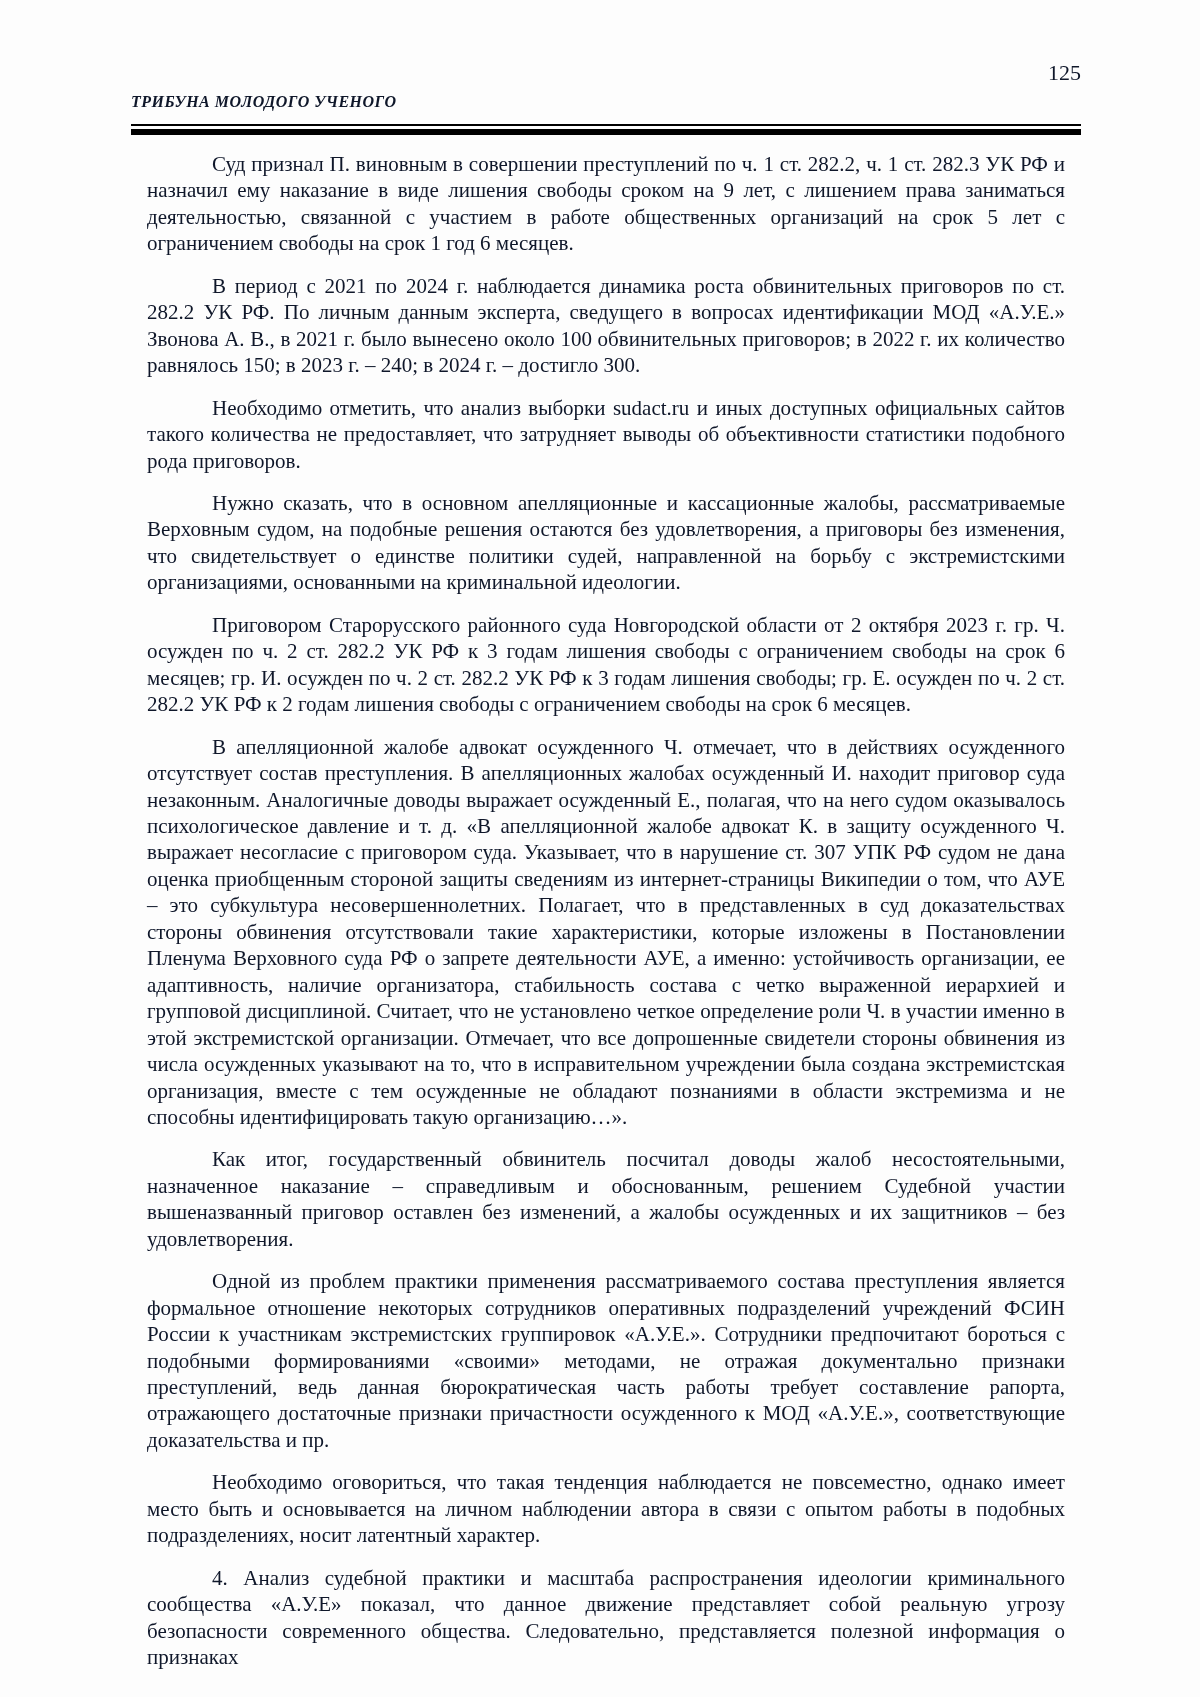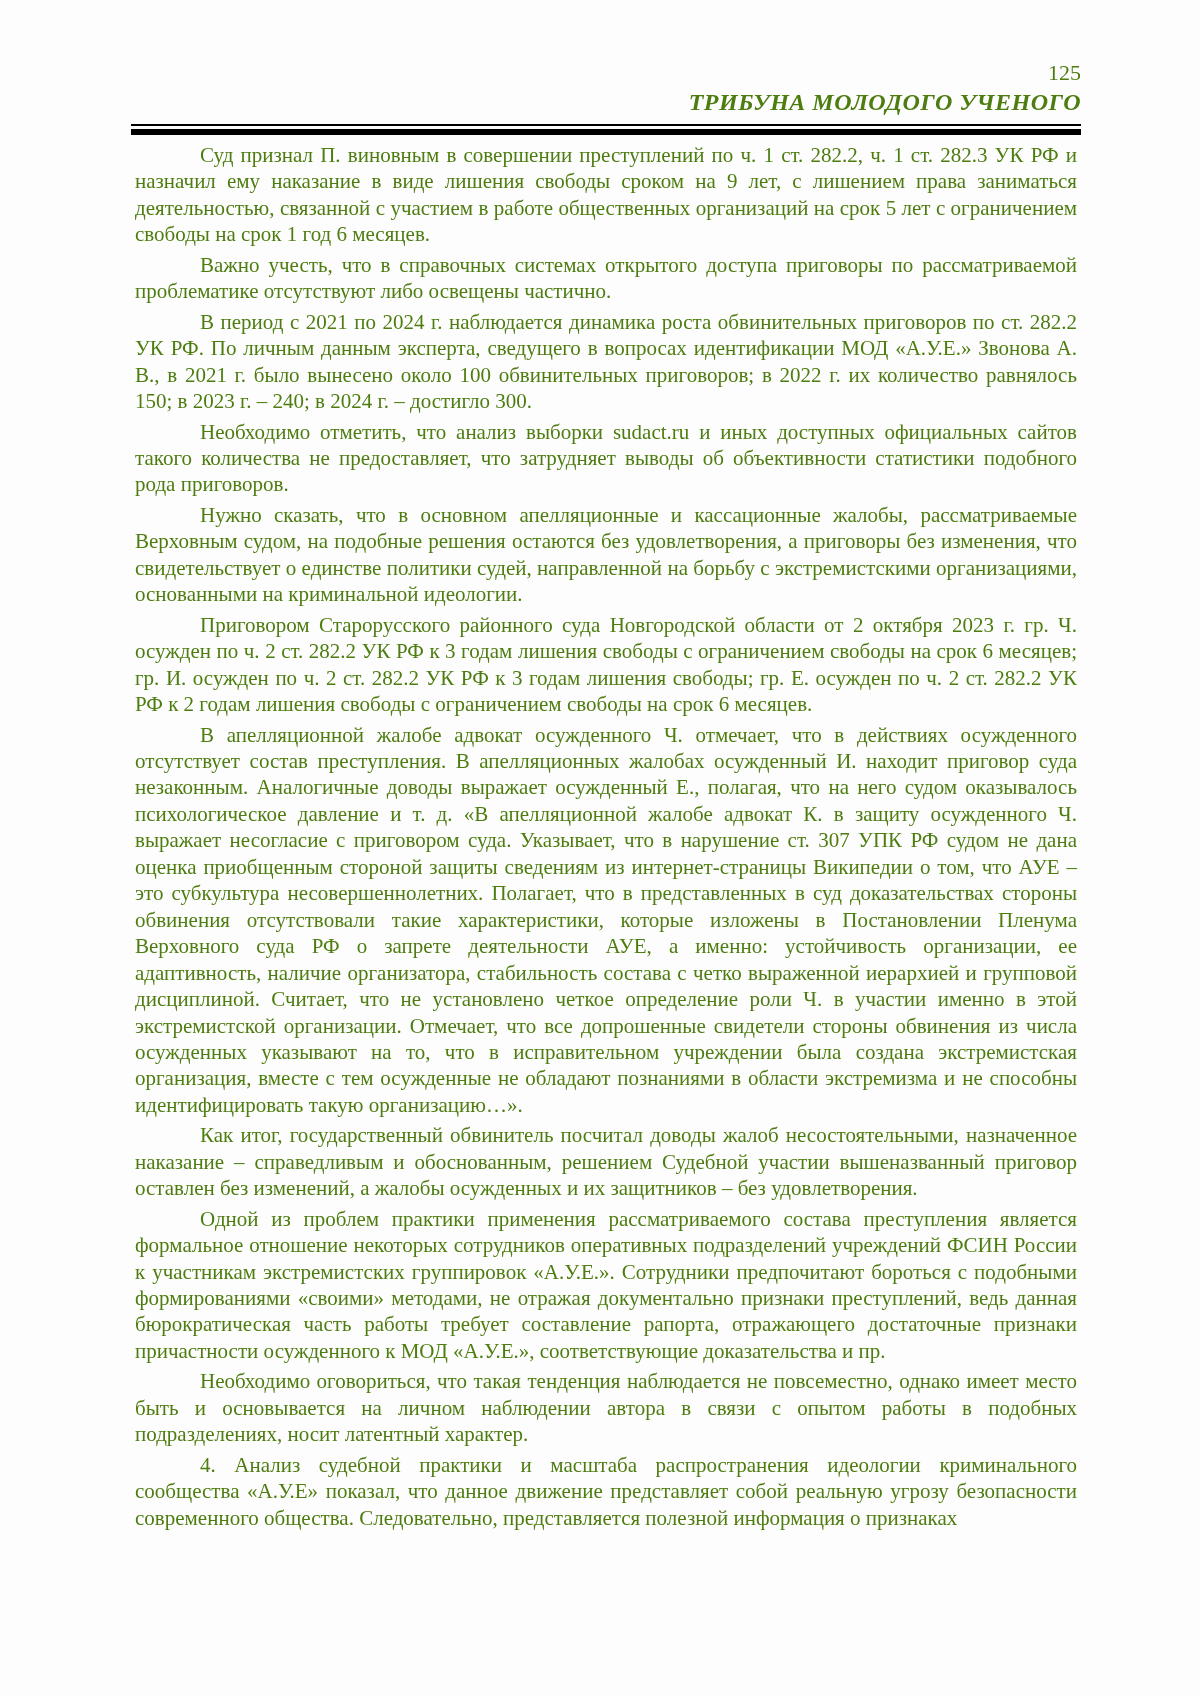--- a/index.html
+++ b/index.html
@@ -6,75 +6,74 @@
     margin: 0;
     padding: 0;
     background: #ffffff;
   }
   .page {
     position: relative;
     width: 1200px;
     height: 1697px;
     margin: 0 auto;
     background: #fdfdfd;
-    color: #4d7c0f;
+    color: #0f172a;
     font-family: "Liberation Serif", "DejaVu Serif", serif;
     overflow: hidden;
     box-sizing: border-box;
     padding: 0 119px 0 131px; 
   }
   .page-number {
     padding-top: 60px;
     text-align: right;
     font-size: 22px;
     line-height: 26px;
   }
   .running-head {
     margin-top: 3px;
-    text-align: right;
-    font-size: 24px;
+    text-align: left;
+    font-size: 16px;
     line-height: 26px;
     font-weight: bold;
     font-style: italic;
     letter-spacing: 0.5px;
   }
   .double-rule {
     margin-top: 9px;
     border-top: 2.5px solid #000;
     height: 3px;            
     border-bottom: 6px solid #000;
   }
   .article {
     margin-top: 7px;
     font-size: 21px;
     line-height: 26.45px;
     text-align: justify;
     hyphens: auto;
     -webkit-hyphens: auto;
   }
   .article p {
-    margin: 4px;
+    margin: 16px;
     padding: 0;
     text-indent: 65px;
   }
 </style>
 </head>
 <body>
 
 <div class="page">
 
   <div class="page-number">125</div>
 
   <div class="running-head">ТРИБУНА МОЛОДОГО УЧЕНОГО</div>
 
   <div class="double-rule"></div>
 
   <div class="article">
     <p>Суд признал П. виновным в совершении преступлений по ч. 1 ст. 282.2, ч. 1 ст. 282.3 УК РФ и назначил ему наказание в виде лишения свободы сроком на 9 лет, с лишением права заниматься деятельностью, связанной с участием в работе общественных организаций на срок 5 лет с ограничением свободы на срок 1 год 6 месяцев.</p>
-    <p>Важно учесть, что в справочных системах открытого доступа приговоры по рассматриваемой проблематике отсутствуют либо освещены частично.</p>
     <p>В период с 2021 по 2024 г. наблюдается динамика роста обвинительных приговоров по ст. 282.2 УК РФ.  По личным данным эксперта, сведущего в вопросах идентификации МОД «А.У.Е.» Звонова А. В., в 2021 г. было вынесено около 100 обвинительных приговоров; в 2022 г. их количество равнялось 150; в 2023 г. – 240; в 2024 г. – достигло 300.</p>
     <p>Необходимо отметить, что анализ выборки sudact.ru и иных доступных официальных сайтов такого количества не предоставляет, что затрудняет выводы об объективности статистики подобного рода приговоров.</p>
     <p>Нужно сказать, что в основном апелляционные и кассационные жалобы, рассматриваемые Верховным судом, на подобные решения остаются без удовлетворения, а приговоры без изменения, что свидетельствует о единстве политики судей, направленной на борьбу с экстремистскими организациями, основанными на криминальной идеологии.</p>
     <p>Приговором Старорусского районного суда Новгородской области от 2 октября 2023 г. гр. Ч. осужден по ч. 2 ст. 282.2 УК РФ к 3 годам лишения свободы с ограничением свободы на срок 6 месяцев; гр. И. осужден по ч. 2 ст. 282.2 УК РФ к 3 годам лишения свободы; гр. Е. осужден по ч. 2 ст. 282.2 УК РФ к 2 годам лишения свободы с ограничением свободы на срок 6 месяцев.</p>
     <p>В апелляционной жалобе адвокат осужденного Ч. отмечает, что в действиях осужденного отсутствует состав преступления. В апелляционных жалобах осужденный И. находит приговор суда незаконным. Аналогичные доводы выражает осужденный Е., полагая, что на него судом оказывалось психологическое давление и т. д. «В апелляционной жалобе адвокат К. в защиту осужденного Ч. выражает несогласие с приговором суда. Указывает, что в нарушение ст. 307 УПК РФ судом не дана оценка приобщенным стороной защиты сведениям из интернет-страницы Википедии о том, что АУЕ – это субкультура несовершеннолетних. Полагает, что в представленных в суд доказательствах стороны обвинения отсутствовали такие характеристики, которые изложены в Постановлении Пленума Верховного суда РФ о запрете деятельности АУЕ, а именно: устойчивость организации, ее адаптивность, наличие организатора, стабильность состава с четко выраженной иерархией и групповой дисциплиной. Считает, что не установлено четкое определение роли Ч. в участии именно в этой экстремистской организации. Отмечает, что все допрошенные свидетели стороны обвинения из числа осужденных указывают на то, что в исправительном учреждении была создана экстремистская организация, вместе с тем осужденные не обладают познаниями в области экстремизма и не способны идентифицировать такую организацию…».</p>
     <p>Как итог, государственный обвинитель посчитал доводы жалоб несостоятельными, назначенное наказание – справедливым и обоснованным,  решением Судебной участии вышеназванный приговор оставлен без изменений, а жалобы осужденных и их защитников – без удовлетворения.</p>
     <p>Одной из проблем практики применения рассматриваемого состава преступления является формальное отношение некоторых сотрудников оперативных подразделений учреждений ФСИН России к участникам экстремистских группировок «А.У.Е.». Сотрудники предпочитают бороться с подобными формированиями «своими» методами, не отражая документально признаки преступлений, ведь данная бюрократическая часть работы требует составление рапорта, отражающего достаточные признаки причастности осужденного к МОД «А.У.Е.», соответствующие доказательства и пр.</p>
     <p>Необходимо оговориться, что такая тенденция наблюдается не повсеместно, однако имеет место быть и основывается на личном наблюдении автора в связи с опытом работы в подобных подразделениях, носит латентный характер.</p>
     <p>4. Анализ судебной практики и масштаба распространения идеологии криминального сообщества «А.У.Е» показал, что данное движение представляет собой реальную угрозу безопасности современного общества. Следовательно, представляется полезной информация о признаках</p>
   </div>

